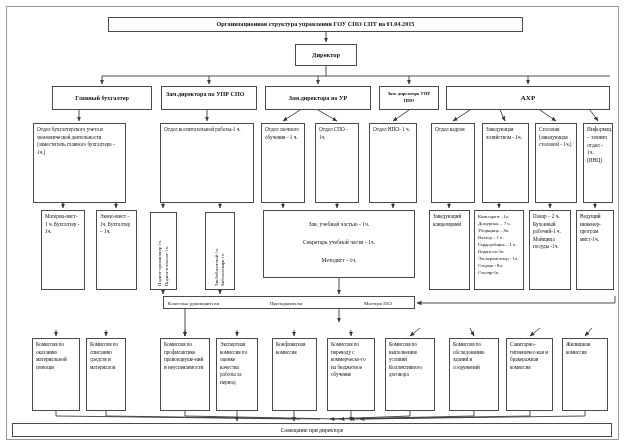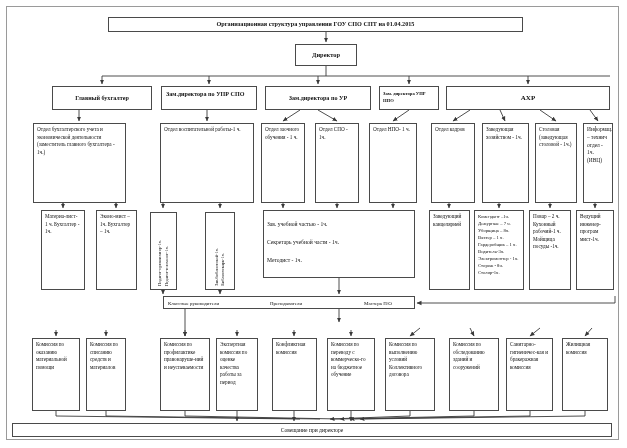--- a/index.html
+++ b/index.html
@@ -5,21 +5,21 @@
   html,body{margin:0;padding:0;background:#fff;}
   body{font-family:"Liberation Serif", serif;}
   #page{position:relative;width:627px;height:448px;background:#fff;overflow:hidden;}
 
   
   .frame{position:absolute;left:6px;top:6px;width:613px;height:434px;border:1px solid #9a9a9a;box-sizing:border-box;}
 
   .box{position:absolute;box-sizing:border-box;border:1px solid #4a4a4a;background:#fff;
        font-size:5.2px;line-height:1.45;color:#111;padding:2px 3px;overflow:hidden;}
   .box.bold{font-weight:bold;}
-  .ctr{}
+  .ctr{text-align:center;}
   .mid{display:flex;align-items:center;justify-content:center;}
   .topleft{display:block;}
   .vwrap{position:absolute;box-sizing:border-box;border:1px solid #4a4a4a;background:#fff;overflow:hidden;
          display:flex;align-items:flex-end;justify-content:center;gap:2px;padding:3px 1px;}
   .vwrap span{writing-mode:vertical-rl;transform:rotate(180deg);font-size:4.4px;line-height:1;white-space:nowrap;color:#111;}
   svg.ov{position:absolute;left:0;top:0;width:627px;height:448px;pointer-events:none;}
 </style>
 </head>
 <body>
 

